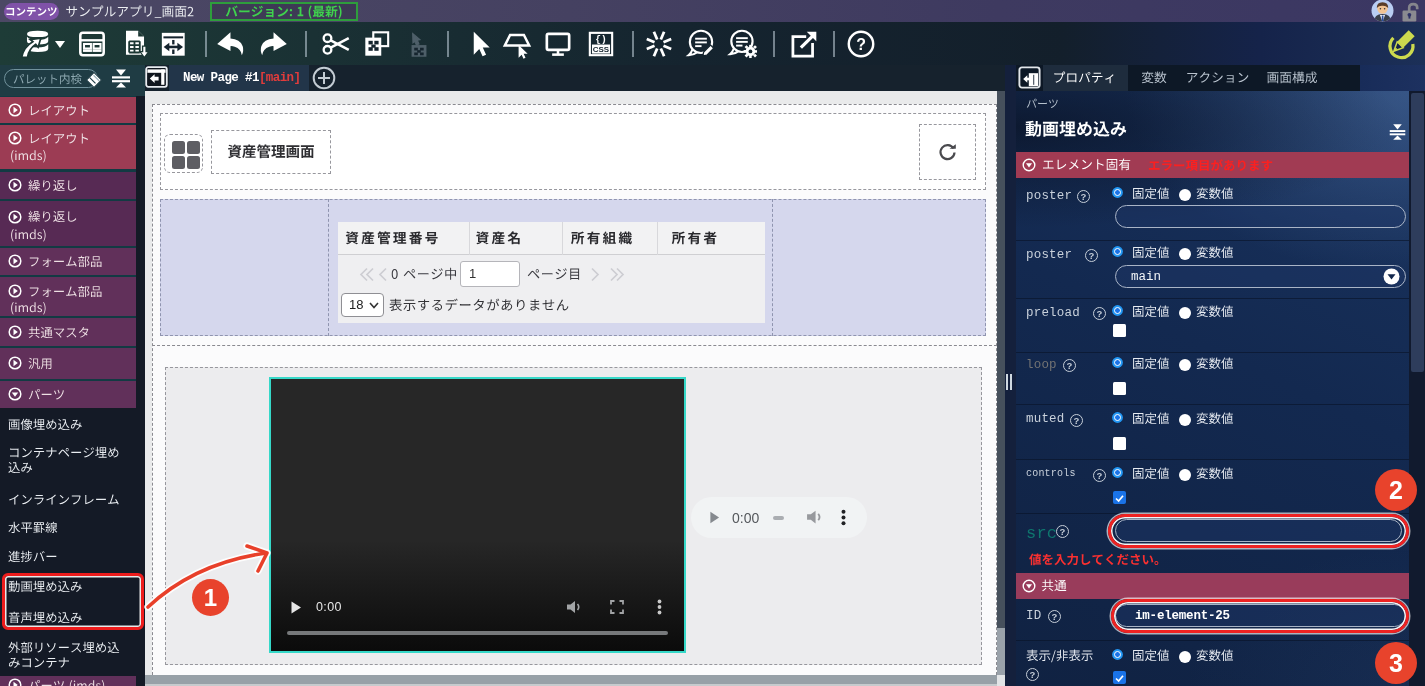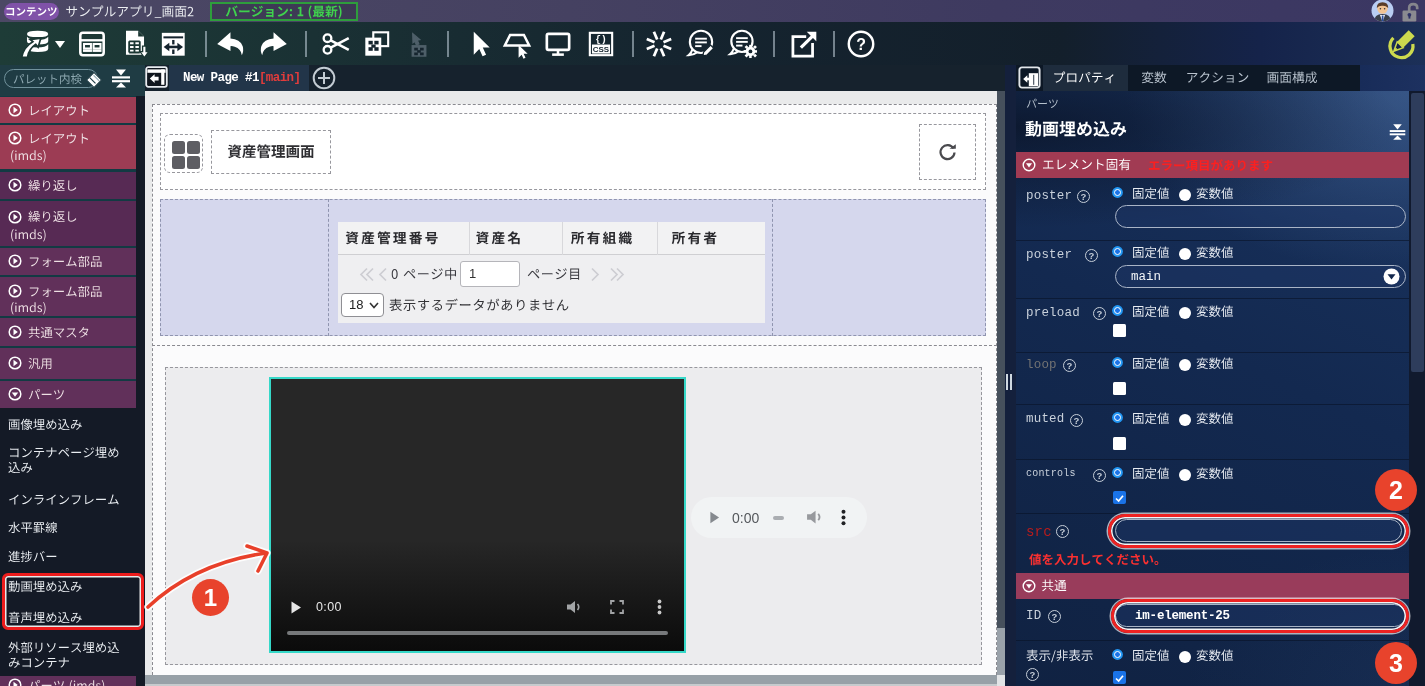--- a/index.html
+++ b/index.html
@@ -662,21 +662,21 @@
       <use href="#tkotei" fill="#e8ecf2"></use>
     </svg>
     <div class="abs" style="left:1179px;top:469px;width:12px;height:12px;border-radius:50%;background:#fff"></div>
     <svg class="abs" style="left:1196px;top:466.5px;overflow:visible" width="38" height="14" viewBox="0 -11 38 14">
       <use href="#thensu" fill="#e8ecf2"></use>
     </svg>
 <div class="abs" style="left:1113px;top:491px;width:13px;height:13px;background:#1a73e8;border-radius:2px"><svg width="13" height="13" viewBox="0 0 13 13">
         <path d="M3 6.5 L5.6 9 L10 3.8" stroke="#fff" stroke-width="1.7" fill="none"></path>
       </svg></div>
 <div class="abs" style="left:1016px;top:513px;width:393px;height:1px;background:rgba(8,18,38,0.6)"></div>
-<div class="abs mono" style="left:1026px;top:523.5px;font-size:14px;color:#b91c1c;letter-spacing:0.2px">src</div>
+<div class="abs mono" style="left:1026px;top:523.5px;font-size:17px;color:#0f766e;letter-spacing:0.2px">src</div>
 <div class="abs" style="left:1056px;top:524.5px;width:13px;height:13px;border:1.3px solid #c6ced8;border-radius:50%;color:#c6ced8;font-size:9.5px;font-weight:bold;text-align:center;line-height:11px">?</div>
 <div class="abs" style="left:1115px;top:519px;width:287px;height:23px;border:1.2px solid #a9b4c6;border-radius:11.5px;background:rgba(30,55,105,0.45)"></div>
 <div class="abs" style="left:1108px;top:514px;width:301px;height:34px;border:3.2px solid #ee2222;border-radius:17px;box-shadow:inset 0 0 0 1.5px rgba(255,255,255,0.95),0 0 0 1.5px rgba(255,255,255,0.65)"></div>
 <div style="position:absolute;left:1029px;top:552.5px">
       <svg width="138" height="14" viewBox="0 -11.0 138 13.8" style="overflow:visible;display:block">
         <path d="M7.8 -4.8H10.0V-4.1H7.8ZM7.8 -3.1H10.0V-2.5H7.8ZM7.8 -6.4H10.0V-5.8H7.8ZM6.4 -7.5V-1.4H11.5V-7.5H9.0L9.1 -8.2H12.0V-9.5H9.2L9.3 -10.5L7.8 -10.6L7.8 -9.5H4.5V-8.2H7.7L7.6 -7.5ZM4.2 -6.8V1.1H5.6V0.5H12.1V-0.8H5.6V-6.8ZM3.0 -10.6C2.3 -8.8 1.2 -7.0 0.1 -5.9C0.4 -5.5 0.8 -4.7 0.9 -4.3C1.2 -4.6 1.5 -5.0 1.8 -5.3V1.1H3.2V-7.6C3.7 -8.4 4.0 -9.3 4.4 -10.1Z M23.8 -5.3 23.1 -6.8C22.7 -6.5 22.2 -6.3 21.8 -6.1C21.2 -5.9 20.7 -5.7 20.1 -5.4C19.8 -6.0 19.2 -6.4 18.4 -6.4C18.0 -6.4 17.3 -6.2 17.0 -6.1C17.2 -6.5 17.5 -6.9 17.7 -7.4C19.1 -7.4 20.6 -7.5 21.8 -7.7L21.8 -9.1C20.7 -9.0 19.4 -8.8 18.3 -8.8C18.4 -9.3 18.5 -9.7 18.6 -10.0L16.9 -10.2C16.9 -9.7 16.8 -9.2 16.7 -8.7H16.1C15.4 -8.7 14.5 -8.8 13.9 -8.9V-7.4C14.6 -7.4 15.5 -7.3 16.0 -7.3H16.1C15.6 -6.2 14.7 -5.1 13.4 -3.9L14.7 -2.9C15.2 -3.4 15.5 -3.9 15.9 -4.3C16.4 -4.7 17.1 -5.1 17.8 -5.1C18.2 -5.1 18.5 -5.0 18.7 -4.7C17.3 -4.0 15.8 -3.0 15.8 -1.4C15.8 0.2 17.2 0.7 19.2 0.7C20.4 0.7 21.9 0.6 22.7 0.5L22.8 -1.1C21.7 -0.9 20.3 -0.8 19.2 -0.8C18.0 -0.8 17.4 -0.9 17.4 -1.6C17.4 -2.2 17.9 -2.7 18.9 -3.3C18.9 -2.7 18.8 -2.1 18.8 -1.8H20.3L20.2 -4.0C21.0 -4.3 21.7 -4.6 22.3 -4.8C22.7 -5.0 23.4 -5.2 23.8 -5.3Z M30.1 -7.2C29.4 -3.9 27.9 -1.4 25.3 -0.1C25.7 0.2 26.4 0.8 26.7 1.1C28.9 -0.2 30.4 -2.3 31.4 -5.1C32.0 -2.9 33.4 -0.5 36.0 1.1C36.2 0.7 36.9 0.0 37.2 -0.2C32.6 -3.0 32.2 -7.5 32.2 -9.9H27.9V-8.4H30.7C30.8 -8.0 30.8 -7.5 30.9 -7.0Z M42.3 -10.6V-8.0H38.4V-6.5H42.2C42.0 -4.3 41.2 -1.7 38.0 -0.0C38.4 0.2 39.0 0.8 39.2 1.2C42.7 -0.8 43.6 -3.9 43.8 -6.5H47.3C47.1 -2.7 46.9 -1.1 46.5 -0.7C46.3 -0.5 46.2 -0.5 45.9 -0.5C45.6 -0.5 44.9 -0.5 44.1 -0.6C44.4 -0.1 44.6 0.5 44.6 1.0C45.3 1.0 46.1 1.0 46.6 1.0C47.1 0.9 47.5 0.8 47.9 0.3C48.4 -0.4 48.7 -2.3 48.9 -7.3C49.0 -7.5 49.0 -8.0 49.0 -8.0H43.9V-10.6Z M54.6 -9.9 52.6 -9.9C52.7 -9.4 52.8 -8.8 52.8 -8.2C52.8 -7.2 52.7 -3.9 52.7 -2.2C52.7 -0.1 54.0 0.8 56.0 0.8C58.9 0.8 60.7 -0.9 61.5 -2.1L60.3 -3.4C59.4 -2.1 58.1 -0.9 56.0 -0.9C55.1 -0.9 54.3 -1.3 54.3 -2.6C54.3 -4.1 54.4 -6.9 54.5 -8.2C54.5 -8.8 54.6 -9.4 54.6 -9.9Z M63.4 -8.6 63.5 -6.9C65.0 -7.2 67.5 -7.5 68.7 -7.6C67.9 -7.0 66.9 -5.5 66.9 -3.7C66.9 -1.0 69.3 0.4 72.0 0.6L72.5 -1.2C70.4 -1.3 68.5 -2.0 68.5 -4.1C68.5 -5.6 69.6 -7.2 71.2 -7.6C71.8 -7.7 72.9 -7.7 73.6 -7.8L73.5 -9.3C72.7 -9.3 71.3 -9.2 70.0 -9.1C67.7 -8.9 65.7 -8.8 64.6 -8.7C64.4 -8.6 63.9 -8.6 63.4 -8.6Z M84.2 -9.0 82.7 -10.3C82.5 -10.0 82.1 -9.6 81.8 -9.2C80.9 -8.4 79.2 -7.0 78.2 -6.2C77.0 -5.2 76.9 -4.5 78.1 -3.5C79.2 -2.5 81.1 -0.9 81.8 -0.1C82.2 0.2 82.6 0.6 82.9 1.0L84.4 -0.3C83.1 -1.6 80.8 -3.4 79.8 -4.2C79.1 -4.8 79.1 -4.9 79.8 -5.5C80.6 -6.2 82.3 -7.5 83.1 -8.2C83.4 -8.4 83.8 -8.7 84.2 -9.0Z M93.8 -6.1V-4.6C94.6 -4.7 95.3 -4.7 96.2 -4.7C97.0 -4.7 97.7 -4.6 98.3 -4.6L98.4 -6.1C97.7 -6.1 96.9 -6.2 96.2 -6.2C95.4 -6.2 94.5 -6.1 93.8 -6.1ZM94.5 -2.9 93.0 -3.1C92.9 -2.6 92.8 -2.0 92.8 -1.4C92.8 -0.1 93.9 0.6 96.0 0.6C97.0 0.6 97.8 0.5 98.5 0.4L98.6 -1.2C97.7 -1.0 96.8 -0.9 96.0 -0.9C94.7 -0.9 94.3 -1.3 94.3 -1.9C94.3 -2.1 94.4 -2.6 94.5 -2.9ZM97.0 -9.5 96.1 -9.1C96.4 -8.6 96.8 -7.8 97.0 -7.3L98.0 -7.8C97.8 -8.2 97.4 -9.0 97.0 -9.5ZM98.5 -10.0 97.5 -9.6C97.9 -9.2 98.3 -8.4 98.5 -7.9L99.5 -8.3C99.3 -8.8 98.9 -9.6 98.5 -10.0ZM89.9 -8.0C89.3 -8.0 88.9 -8.0 88.3 -8.1L88.3 -6.5C88.8 -6.5 89.2 -6.5 89.8 -6.5L90.7 -6.5L90.4 -5.4C89.9 -3.7 89.0 -1.1 88.2 0.2L90.0 0.8C90.7 -0.7 91.5 -3.2 92.0 -5.0L92.3 -6.6C93.2 -6.7 94.0 -6.9 94.8 -7.0V-8.6C94.1 -8.4 93.4 -8.3 92.7 -8.2L92.8 -8.7C92.8 -8.9 93.0 -9.5 93.0 -9.8L91.1 -10.0C91.2 -9.7 91.2 -9.2 91.1 -8.7L91.0 -8.0C90.6 -8.0 90.2 -8.0 89.9 -8.0Z M104.3 -4.0 102.7 -4.4C102.3 -3.5 102.1 -2.8 102.1 -2.1C102.1 -0.3 103.7 0.7 106.2 0.7C107.8 0.7 108.9 0.6 109.6 0.4L109.7 -1.1C108.8 -1.0 107.7 -0.8 106.3 -0.8C104.6 -0.8 103.7 -1.3 103.7 -2.3C103.7 -2.9 103.9 -3.4 104.3 -4.0ZM101.8 -8.3 101.8 -6.7C104.0 -6.5 105.7 -6.5 107.2 -6.6C107.5 -5.8 108.0 -5.0 108.3 -4.4C107.9 -4.4 107.1 -4.5 106.5 -4.5L106.4 -3.2C107.4 -3.1 109.0 -3.0 109.7 -2.8L110.5 -3.9C110.2 -4.2 110.0 -4.5 109.8 -4.8C109.5 -5.2 109.0 -6.0 108.7 -6.8C109.5 -6.9 110.3 -7.1 110.9 -7.3L110.7 -8.8C109.9 -8.6 109.0 -8.4 108.2 -8.3C107.9 -8.9 107.8 -9.6 107.6 -10.2L105.9 -10.0C106.1 -9.6 106.2 -9.2 106.3 -8.9L106.6 -8.1C105.3 -8.0 103.7 -8.1 101.8 -8.3Z M115.8 -8.9 113.8 -9.0C113.9 -8.6 113.9 -8.0 113.9 -7.7C113.9 -6.9 113.9 -5.5 114.1 -4.3C114.4 -1.0 115.6 0.3 117.0 0.3C118.0 0.3 118.8 -0.5 119.6 -2.7L118.3 -4.2C118.1 -3.2 117.6 -1.7 117.0 -1.7C116.2 -1.7 115.8 -3.0 115.7 -4.8C115.6 -5.7 115.6 -6.6 115.6 -7.4C115.6 -7.8 115.7 -8.5 115.8 -8.9ZM122.0 -8.7 120.4 -8.1C121.8 -6.6 122.4 -3.6 122.6 -1.5L124.3 -2.2C124.1 -4.1 123.2 -7.2 122.0 -8.7Z M127.4 -3.1C126.3 -3.1 125.4 -2.2 125.4 -1.1C125.4 0.0 126.3 1.0 127.4 1.0C128.5 1.0 129.4 0.0 129.4 -1.1C129.4 -2.2 128.5 -3.1 127.4 -3.1ZM127.4 0.1C126.8 0.1 126.3 -0.5 126.3 -1.1C126.3 -1.7 126.8 -2.2 127.4 -2.2C128.0 -2.2 128.5 -1.7 128.5 -1.1C128.5 -0.5 128.0 0.1 127.4 0.1Z" fill="#fb3030"></path>
       </svg>
     </div>
 <div class="abs" style="left:1016px;top:573px;width:393px;height:26px;background:#993c5b"></div>
 <svg class="abs" style="left:1022px;top:579px" width="14" height="14" viewBox="-7 -7 14 14">

